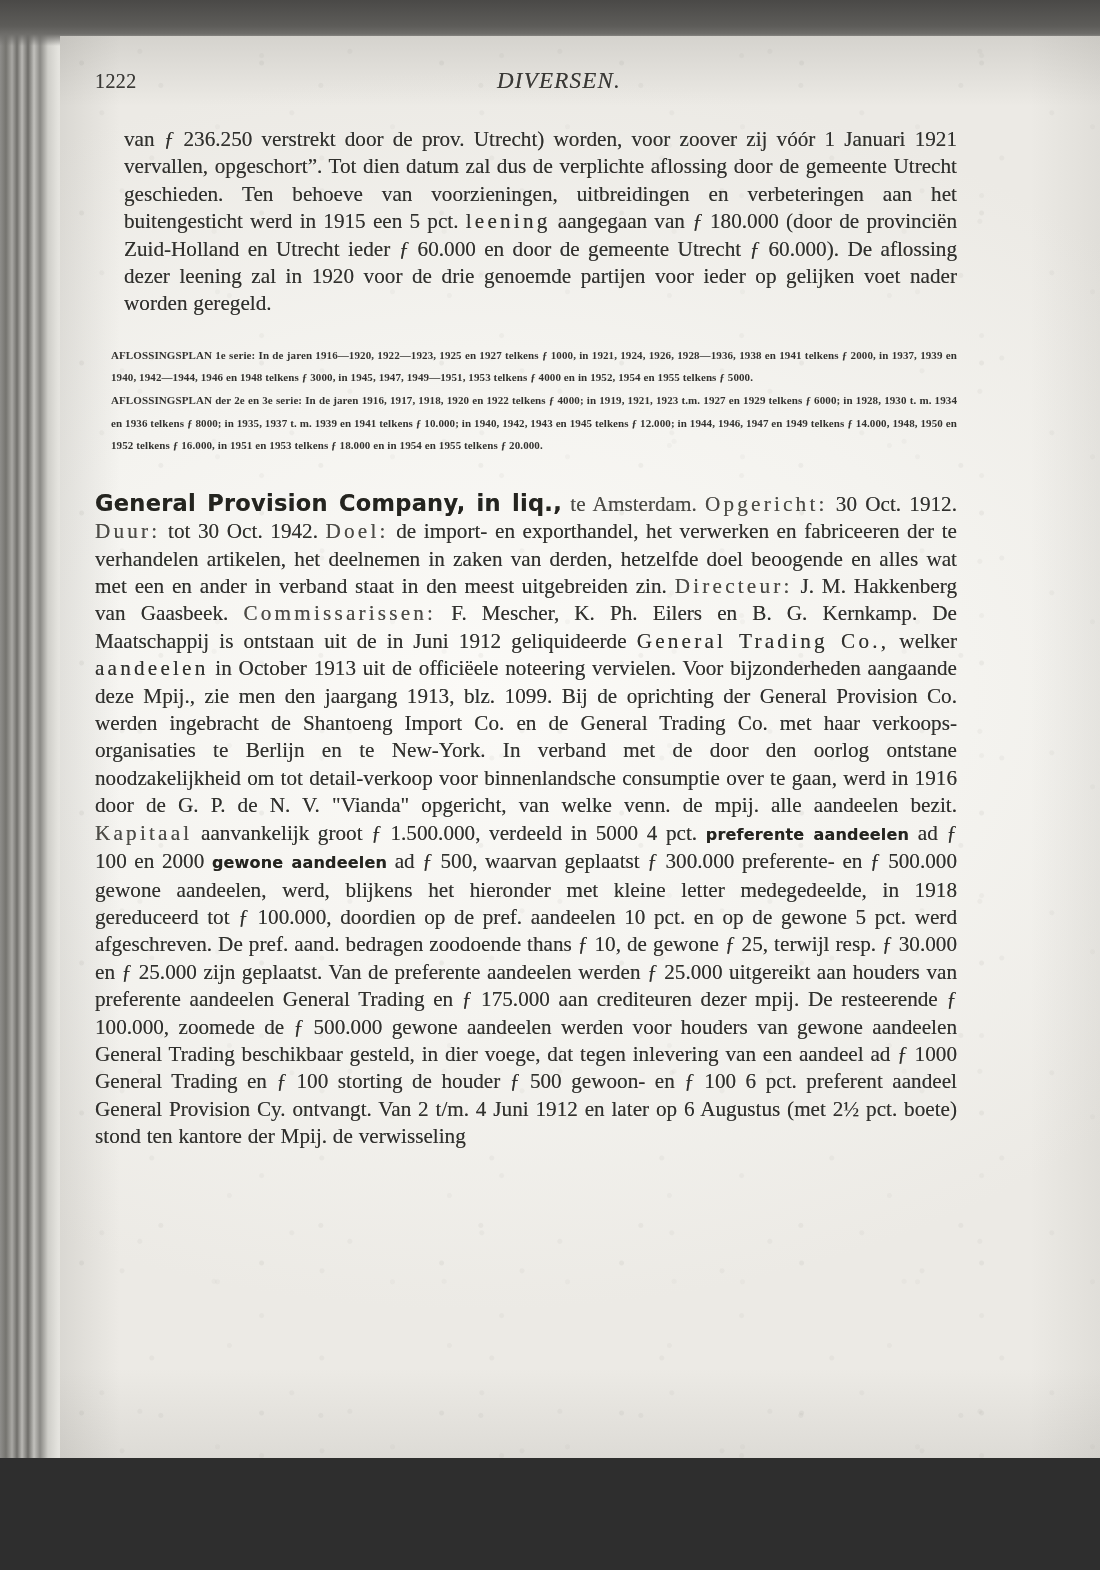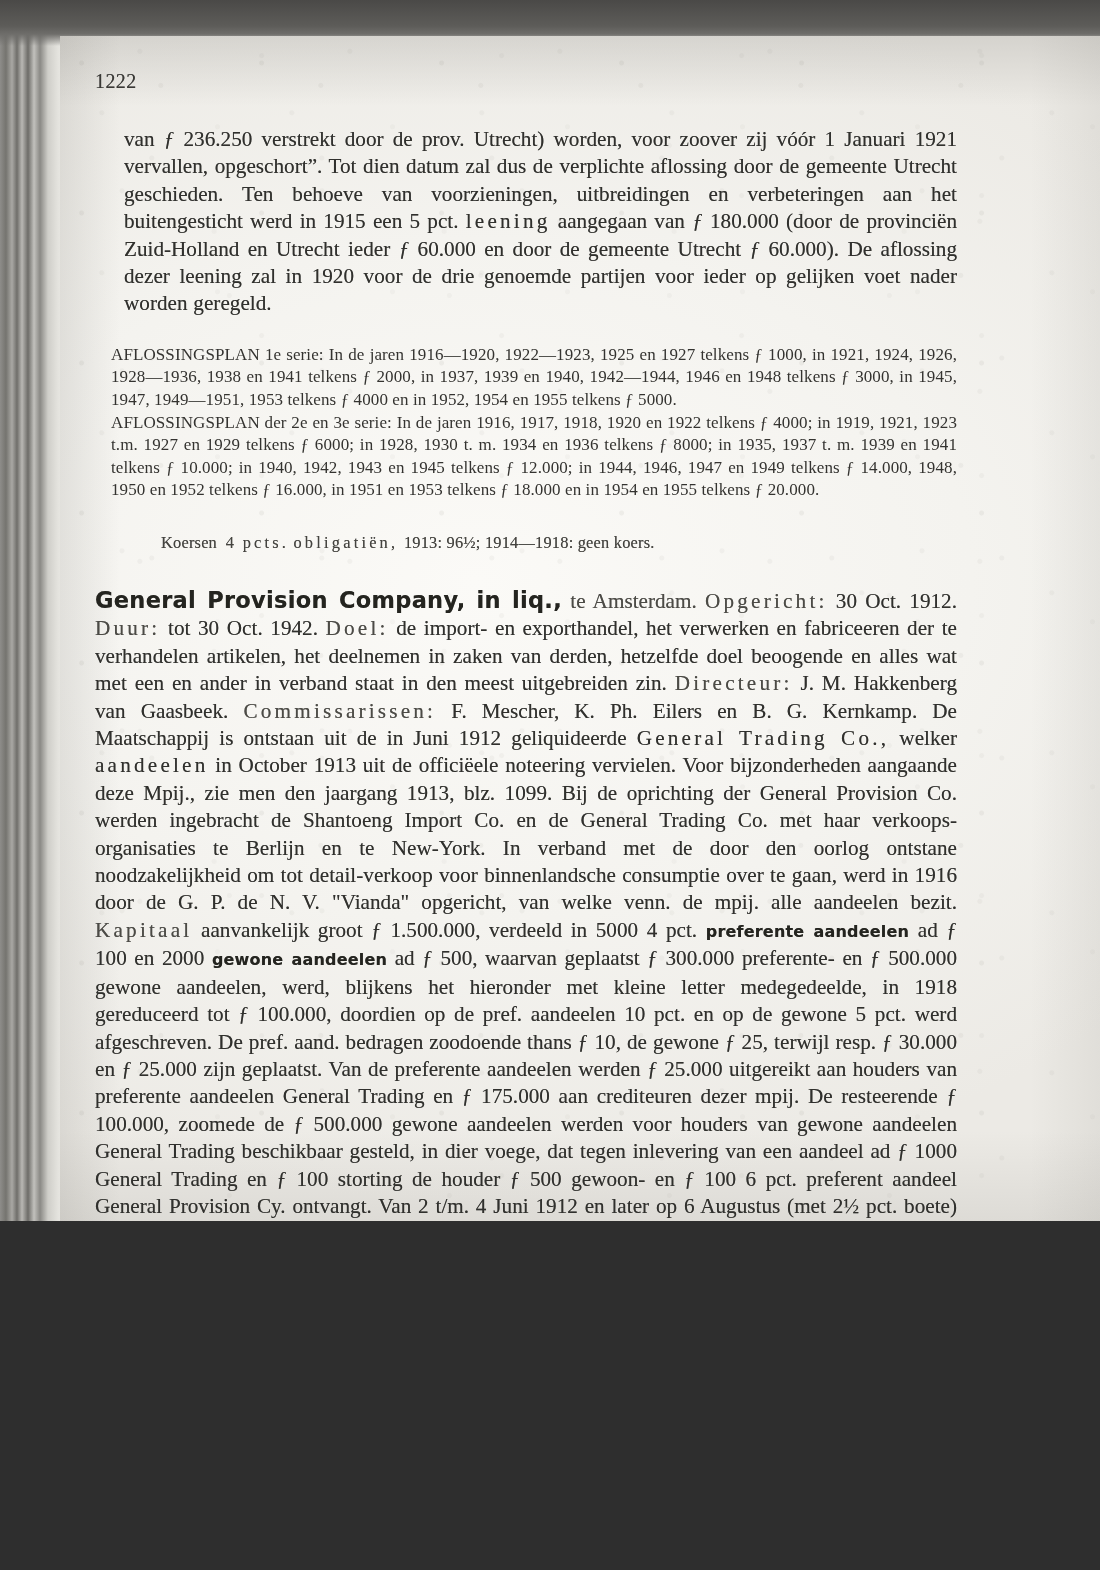--- a/index.html
+++ b/index.html
@@ -4,21 +4,21 @@
 <title>Scanned page 1222 — DIVERSEN</title>
 <style>
   html, body {
     margin: 0;
     padding: 0;
     background: #2e2e2e;
   }
   #page {
     position: relative;
     width: 1100px;
-    height: 1221px;
+    height: 1458px;
     overflow: hidden;
     background: #bef264;
     font-family: "Liberation Serif", "DejaVu Serif", serif;
     -webkit-font-smoothing: antialiased;
   }
 
   
   #scan-backdrop {
     position: absolute;
     inset: 0;
@@ -114,27 +114,27 @@
     line-height: 27.4px;
     text-align: justify;
     text-align-last: left;
     margin: 0;
     word-spacing: .5px;
   }
   #p-intro { margin-top: 16px; margin-left: 29px; }
 
   
   .small-p {
-    font-size: 17px;
+    font-size: 11px;
     line-height: 22.6px;
     text-align: justify;
     text-align-last: left;
     margin: 0;
     padding-left: 16px;
-    font-weight: 400;
+    font-weight: 700;
     color: #343330;
     letter-spacing: .1px;
   }
   #p-plan1 { margin-top: 26px; }
   #p-plan2 { }
 
   .koersen {
     font-size: 16.4px;
     line-height: 22px;
     margin: 0;
@@ -174,45 +174,39 @@
 
   <div id="paper">
     <div id="grain"></div>
     <div id="vignette"></div>
   </div>
 
   <div id="content">
 
     <div class="runhead">
       <div class="folio ink">1222</div>
+      <div class="runtitle ink">DIVERSEN.</div>
     </div>
 
     <p id="p-intro" class="body-p ink">van
       <span class="guil">ƒ</span>
       236.250 verstrekt door de prov. Utrecht) worden, voor zoover zij vóór
       1 Januari 1921 vervallen, opgeschort”. Tot dien datum zal dus de verplichte
       aflossing door de gemeente Utrecht geschieden. Ten behoeve van voorzieningen,
       uitbreidingen en verbeteringen aan het buitengesticht werd in 1915 een 5 pct.
       <span class="sp">leening</span>
       aangegaan van <span class="guil">ƒ</span> 180.000 (door de provinciën
       Zuid-Holland en Utrecht ieder <span class="guil">ƒ</span> 60.000 en door de gemeente Utrecht
       <span class="guil">ƒ</span> 60.000). De aflossing dezer leening zal in 1920 voor de drie genoemde
       partijen voor ieder op gelijken voet nader worden geregeld.</p>
 
     <p id="p-plan1" class="small-p">AFLOSSINGSPLAN 1e serie: In de jaren 1916—1920, 1922—1923, 1925 en 1927 telkens ƒ 1000, in 1921, 1924, 1926, 1928—1936, 1938 en 1941 telkens ƒ 2000, in 1937, 1939 en 1940, 1942—1944, 1946 en 1948 telkens ƒ 3000, in 1945, 1947, 1949—1951, 1953 telkens ƒ 4000 en in 1952, 1954 en 1955 telkens ƒ 5000.</p>
 
     <p id="p-plan2" class="small-p">AFLOSSINGSPLAN der 2e en 3e serie: In de jaren 1916, 1917, 1918, 1920 en 1922 telkens ƒ 4000; in 1919, 1921, 1923 t.m. 1927 en 1929 telkens ƒ 6000; in 1928, 1930 t. m. 1934 en 1936 telkens ƒ 8000; in 1935, 1937 t. m. 1939 en 1941 telkens ƒ 10.000; in 1940, 1942, 1943 en 1945 telkens ƒ 12.000; in 1944, 1946, 1947 en 1949 telkens ƒ 14.000, 1948, 1950 en 1952 telkens ƒ 16.000, in 1951 en 1953 telkens ƒ 18.000 en in 1954 en 1955 telkens ƒ 20.000.</p>
 
-    <p id="p-koersen" class="koersen ink">
-      <span>Koersen</span>
-      &nbsp;<span>4</span>&nbsp;
-      <span class="sp">pcts.</span>
-      <span class="sp">obligatiën</span>,
-      &nbsp;<span>1913: 96½; 1914—1918: geen koers.</span>
-    </p>
 
     <p id="p-entry" class="body-p ink">
       <span class="hdg">General Provision Company, in liq.,</span>
       <span class="lighter">te Amsterdam.</span>
       <span class="sp lighter">Opgericht:</span>
       <span>30 Oct. 1912.</span>
       <span class="sp lighter">Duur:</span>
       <span>tot 30 Oct. 1942.</span>
       <span class="sp lighter">Doel:</span>
       <span>de import- en exporthandel, het verwerken en fabriceeren der te verhandelen artikelen, het deelnemen in zaken van derden, hetzelfde doel beoogende en alles wat met een en ander in verband staat in den meest uitgebreiden zin.</span>

